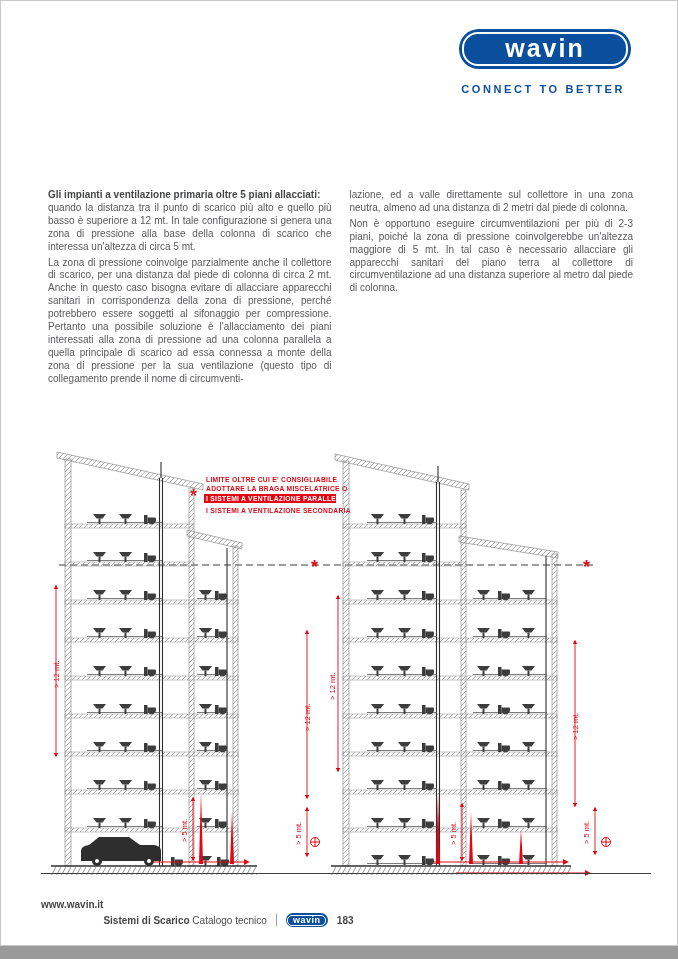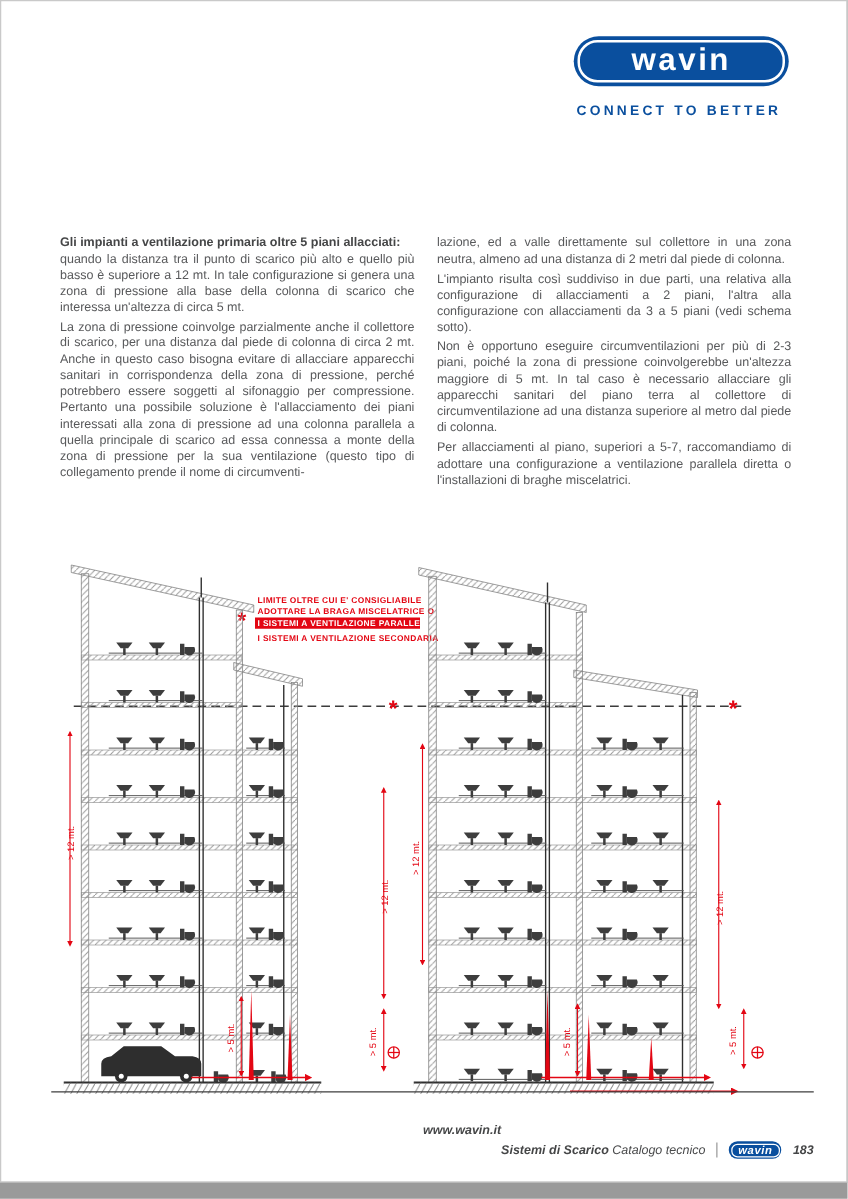--- a/index.html
+++ b/index.html
@@ -37,22 +37,22 @@
   .dimt   { fill:#e30613; font-size:7.5px; }
   .note   { fill:#e30613; font-size:6.7px; letter-spacing:0.3px; font-weight:bold; }
   .onred  { fill:#ffffff; }
   .star   { fill:#e30613; font-size:18px; font-weight:bold; }
   .redfig { fill:#e30613; }
   .redln  { stroke:#e30613; stroke-width:1.2; }
   .oplus  { stroke:#e30613; stroke-width:1; fill:none; }
 
   
   .footer { position:absolute; left:40px; right:26px; top:872px; border-top:1px solid #3f3f3f;
-            padding-top:7px; display:flex; justify-content:flex-end; align-items:center;
-            color:#4a4b4c; font-size:10px;font-style:italic; }
+            padding-top:7px; display:flex; justify-content:flex-start; align-items:center;
+            color:#4a4b4c; font-size:10px; }
   .f-site { font-weight:bold; color:#454647; }
   .f-right { display:flex; align-items:center; gap:9px;margin-top:32px; }
   .f-doc b { color:#454647; }
   .divider { width:1px; height:12px; background:#9b9b9b; }
   .mini-logo { position:relative; width:42px; height:14px; background:#0a4f9e; border-radius:7px;
                color:#fff; font-size:9px; font-weight:bold; text-align:center; line-height:14px;
                letter-spacing:0.5px; }
   .mini-logo::after { content:""; position:absolute; inset:1.5px; border:1px solid #fff; border-radius:5px; }
   .f-page { font-weight:bold; color:#454647; }
 </style>
@@ -67,23 +67,21 @@
   <div class="tagline">CONNECT TO BETTER</div>
 
   <div class="text-block">
     <div class="col">
       <h3>Gli impianti a ventilazione primaria oltre 5 piani allacciati:</h3>
       <p class="sp">quando la distanza tra il punto di scarico più alto e quello più basso è superiore a 12 mt.  In tale configurazione si genera una zona di pressione alla base della colonna di scarico che interessa un'altezza di circa 5 mt.</p>
       <p>La zona di pressione coinvolge parzialmente anche il collettore di scarico, per una distanza dal piede di colonna di circa 2 mt. Anche in questo caso bisogna evitare di allacciare apparecchi sanitari in corrispondenza della zona di pressione, perché potrebbero essere soggetti al sifonaggio per compressione. Pertanto una possibile soluzione è l'allacciamento dei piani interessati alla zona di pressione ad una colonna parallela a quella principale di scarico ad essa connessa a monte della zona di pressione per la sua ventilazione (questo tipo di collegamento prende il nome di circumventi-</p>
     </div>
     <div class="col">
       <p>lazione, ed a valle direttamente sul collettore in una zona neutra, almeno ad una distanza di 2 metri dal piede di colonna.</p>
-      <p>L'impianto risulta così suddiviso in due parti, una relativa alla configurazione di allacciamenti a 2 piani, l'altra alla configurazione con allacciamenti da 3 a 5 piani (vedi schema sotto).</p>
       <p>Non è opportuno eseguire circumventilazioni per più di 2-3 piani, poiché la zona di pressione coinvolgerebbe un'altezza maggiore di 5 mt. In tal caso è necessario allacciare gli apparecchi sanitari del piano terra al collettore di circumventilazione ad una distanza superiore al metro dal piede di colonna.</p>
-      <p>Per allacciamenti al piano, superiori a 5-7, raccomandiamo di adottare una configurazione a ventilazione parallela diretta o l'installazioni di braghe miscelatrici.</p>
     </div>
   </div>
 
   <div class="diagram">
   <svg width="678" height="482" viewBox="0 0 678 482">
     <defs>
       <pattern id="hatch" width="5" height="5" patternUnits="userSpaceOnUse">
         <path d="M0,5 L5,0" stroke="#9a9a9a" stroke-width="0.8"></path>
       </pattern>
       <pattern id="gnd" width="5" height="9" patternUnits="userSpaceOnUse">

